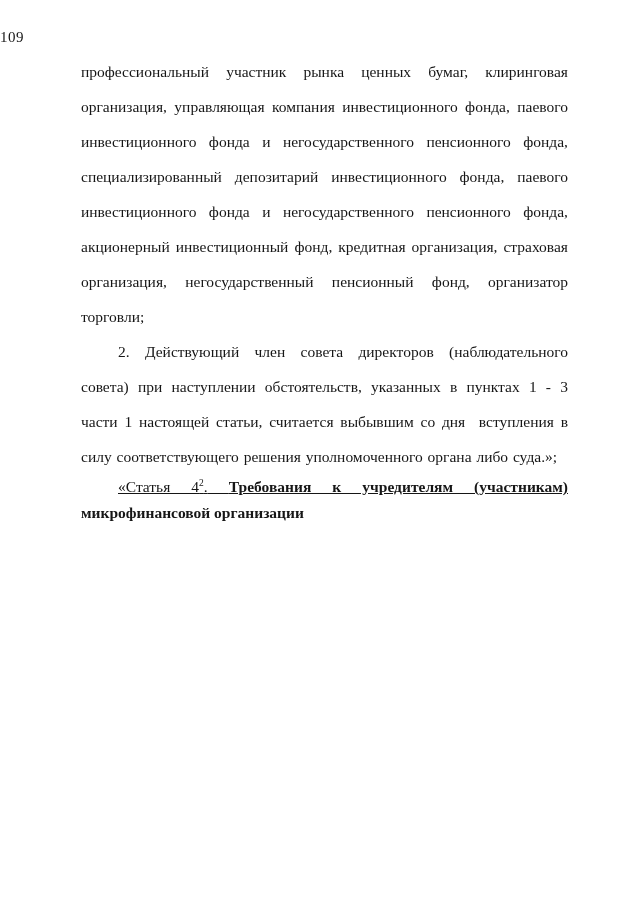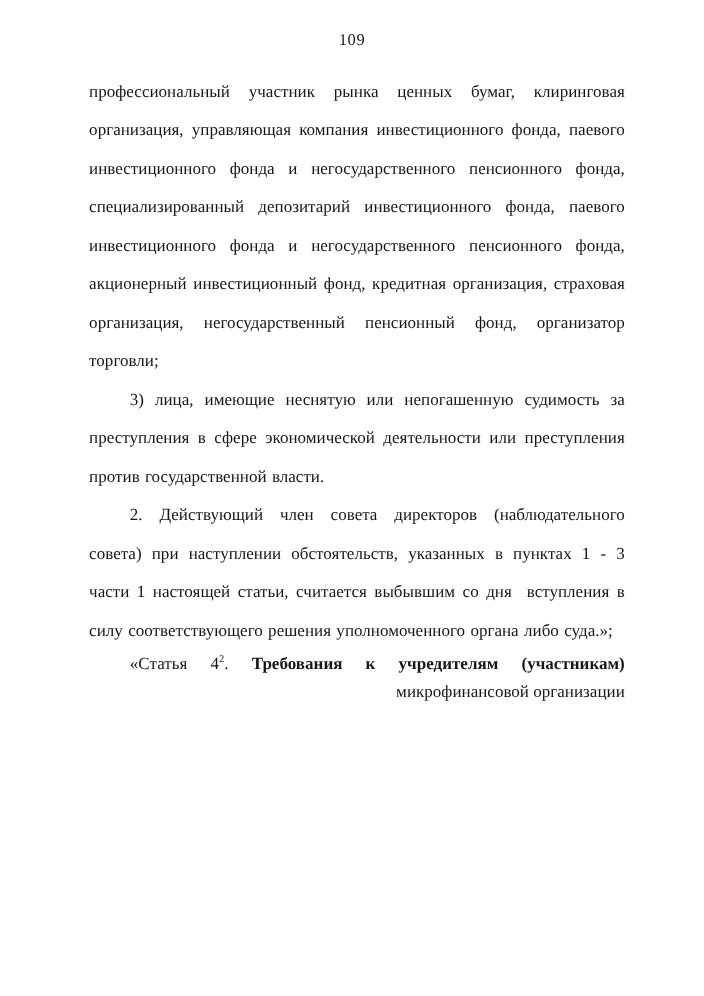--- a/index.html
+++ b/index.html
@@ -14,28 +14,27 @@
     background: #ffffff;
     color: #161616;
     font-family: "Liberation Serif", "DejaVu Serif", serif;
     overflow: hidden;
   }
   .page-number {
     position: absolute;
     top: 28px;
     left: 0;
     width: 100%;
-    text-align: center;
     font-size: 15px;
     line-height: 18px;
     letter-spacing: 0.5px;
   }
   .doc-body {
     position: absolute;
-    top: 66px;
+    top: 54px;
     left: 81px;
     width: 487px;
   }
   .para {
     margin: 0;
     font-size: 15.5px;
     line-height: 35px;
     text-align: justify;
     word-spacing: 1px;
   }
@@ -49,43 +48,43 @@
   }
   .heading {
     font-size: 15.5px;
     font-weight: bold;
   }
   .heading-line1 {
     line-height: 26px;
     padding-left: 37px;
     text-align: justify;
     text-align-last: justify;
+    text-decoration: underline;
   }
   .h-label {
     font-weight: normal;
   }
   .heading-line2 {
     line-height: 26px;
-    text-align: right;
-    font-weight: normal;
+    text-align: left;
+    font-weight: bold;
   }
 </style>
 </head>
 <body>
 
 <div class="page">
 
   <div class="page-number">109</div>
 
   <div class="doc-body">
 
     <p class="para">профессиональный участник рынка ценных бумаг, клиринговая организация, управляющая компания инвестиционного фонда, паевого инвестиционного фонда и негосударственного пенсионного фонда, специализированный депозитарий инвестиционного фонда, паевого инвестиционного фонда и негосударственного пенсионного фонда, акционерный инвестиционный фонд, кредитная организация, страховая организация, негосударственный пенсионный фонд, организатор торговли;</p>
 
 
-    <p class="para indent">3) лица, имеющие неснятую или непогашенную судимость за преступления в сфере экономической деятельности или преступления против государственной власти.</p>
 
     <p class="para indent">2. Действующий член совета директоров (наблюдательного совета) при наступлении обстоятельств, указанных в пунктах 1 - 3 части 1 настоящей статьи, считается выбывшим со дня &nbsp;вступления в силу соответствующего решения уполномоченного органа либо суда.»;</p>
 
 
     <div class="heading">
       <div class="heading-line1"><span class="h-label"><span>«Статья 4</span><sup class="ss">2</sup><span>.</span></span> <span class="h-bold">Требования к учредителям (участникам)</span></div>
       <div class="heading-line2">микрофинансовой организации</div>
     </div>
 
 

